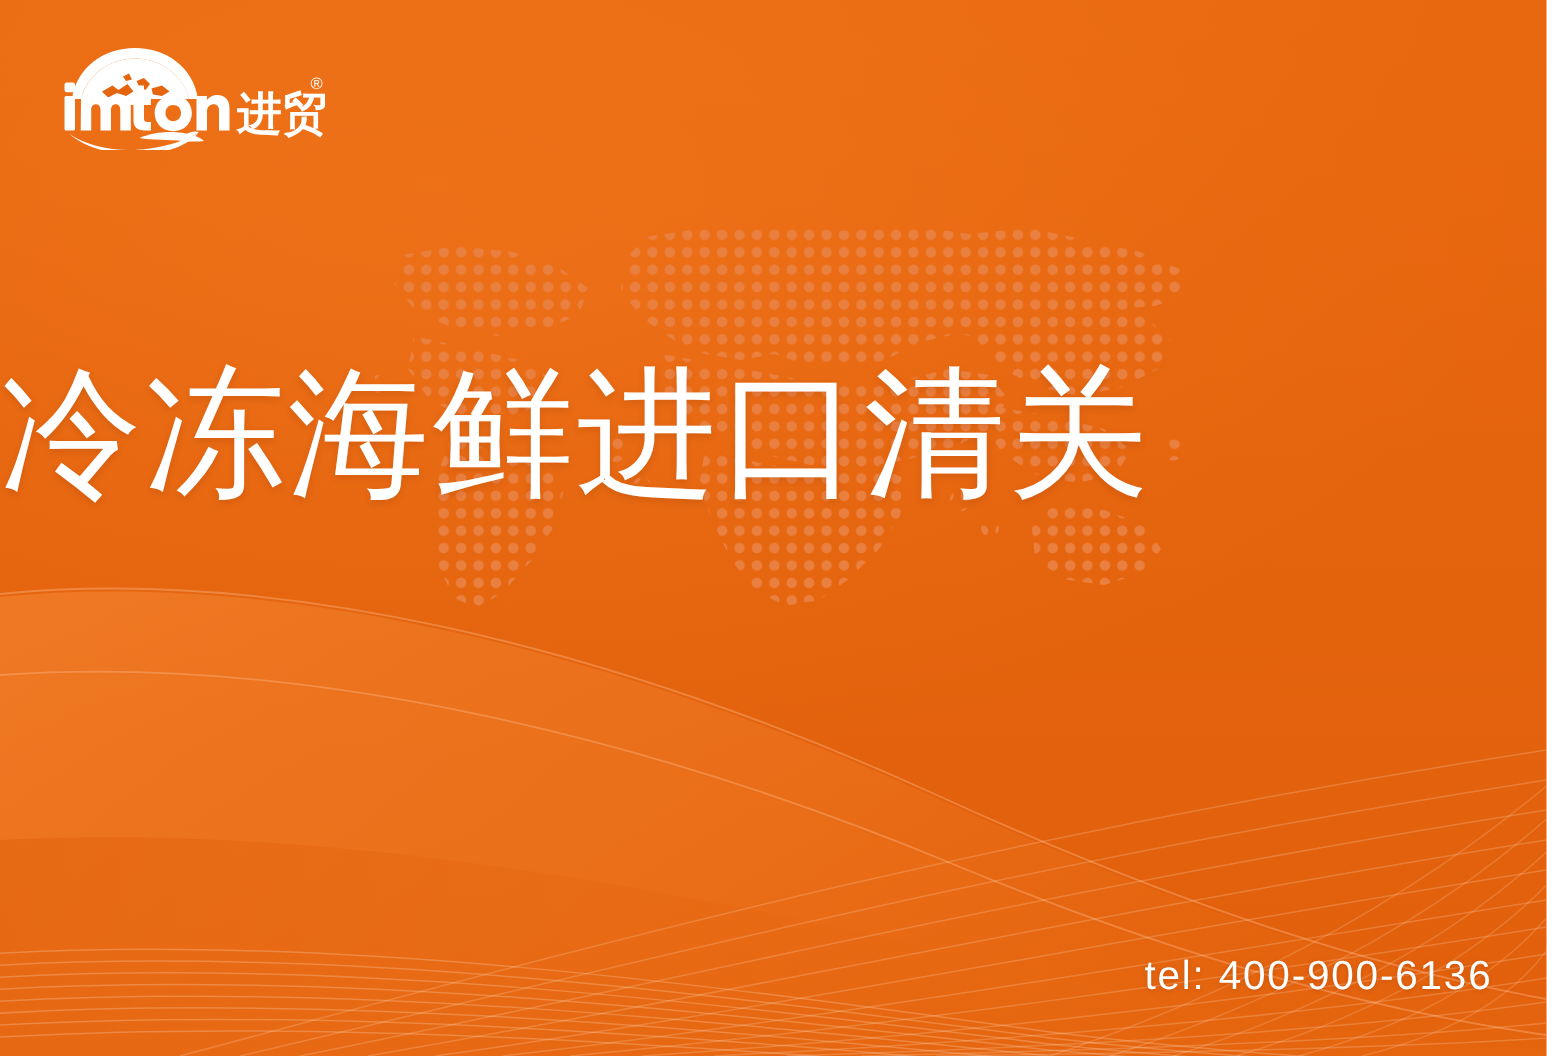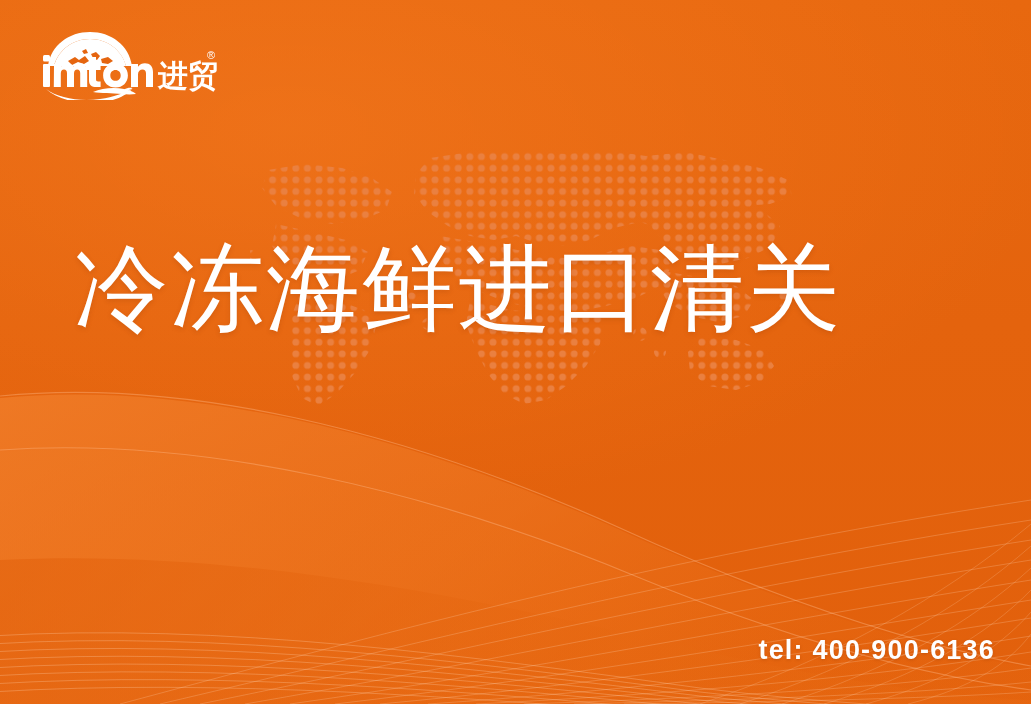--- a/index.html
+++ b/index.html
@@ -44,21 +44,21 @@
     width: 180px;
     height: 72px;
   }
 
   
   #headline {
     position: absolute;
     left: 0;
     top: 225px;
     width: 842px;
-    text-align: right;
+    text-align: left;
     color: #ffffff;
     font-family: "Liberation Sans", "DejaVu Sans", sans-serif;
     font-weight: 400;
     font-size: 94px;
     line-height: 128px;
     letter-spacing: 2px;
     text-shadow: 0 2px 5px rgba(120,45,0,0.18);
     user-select: none;
   }
   #headline .hl-line {
@@ -67,21 +67,21 @@
   }
 
   
   #tel {
     position: absolute;
     right: 36px;
     bottom: 38px;
     color: #ffffff;
     font-family: "Liberation Sans", sans-serif;
     font-size: 27px;
-    font-weight: 700;
+    font-weight: 400;
     letter-spacing: 1.2px;
     text-shadow: 0 1px 3px rgba(120,45,0,0.25);
     white-space: nowrap;
   }
 </style>
 </head>
 <body>
 
 <div id="banner">
 

